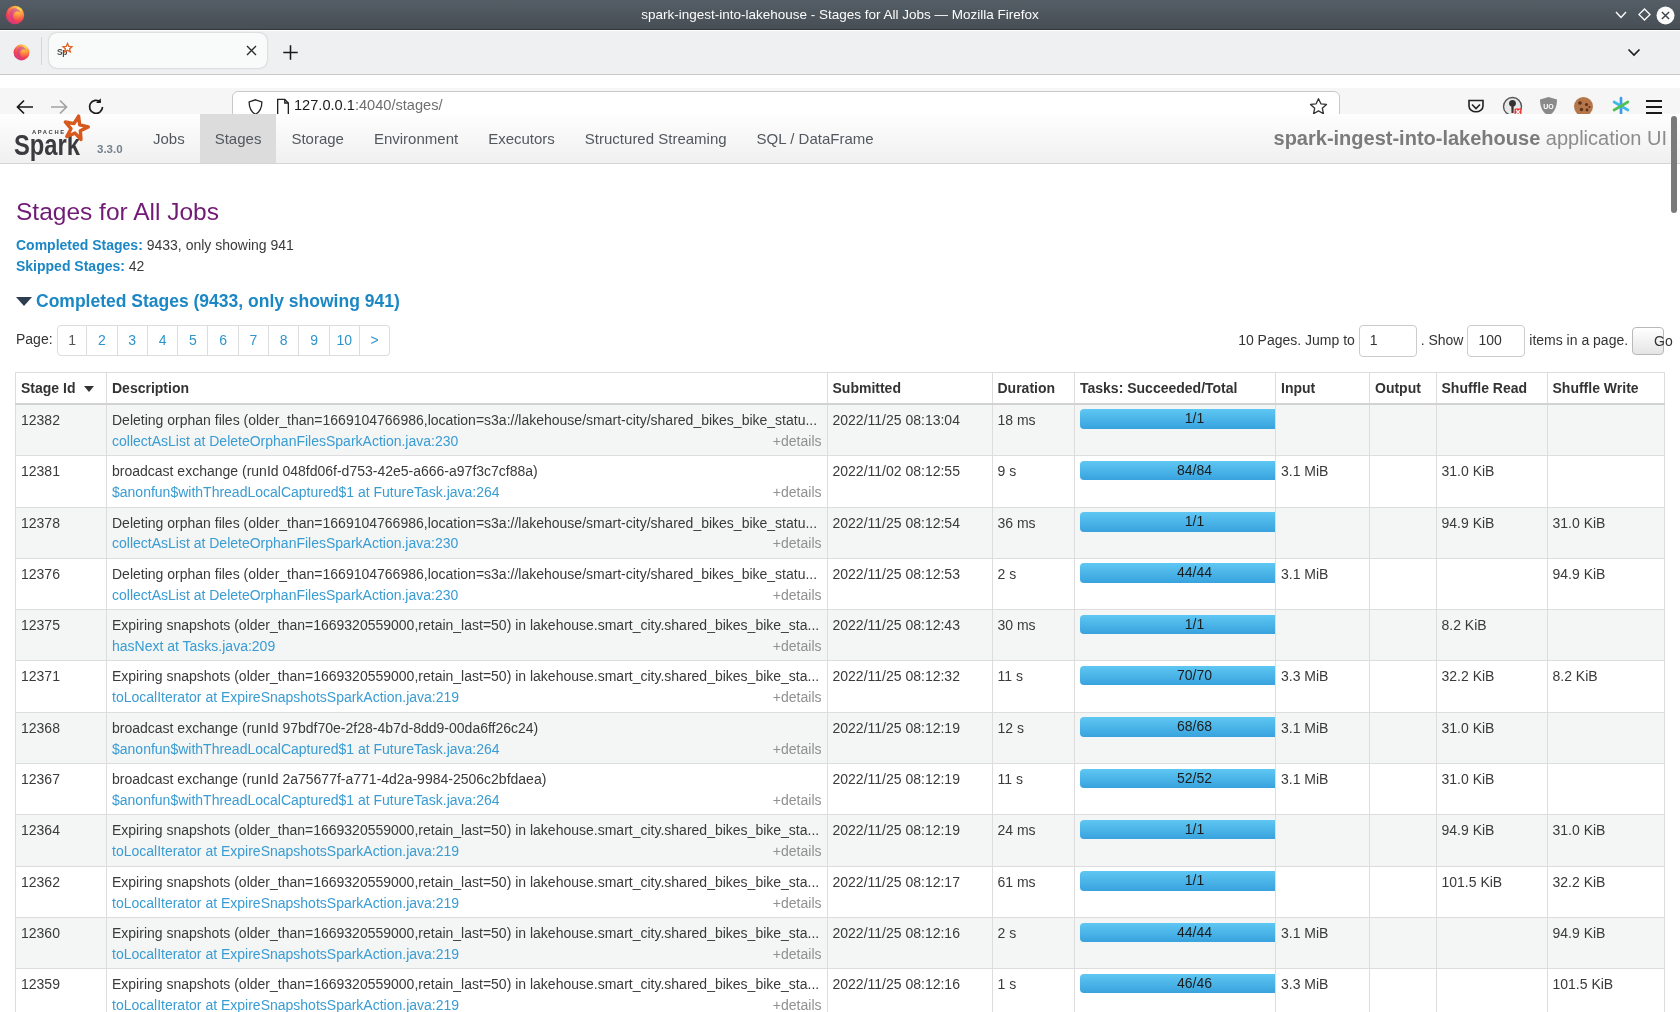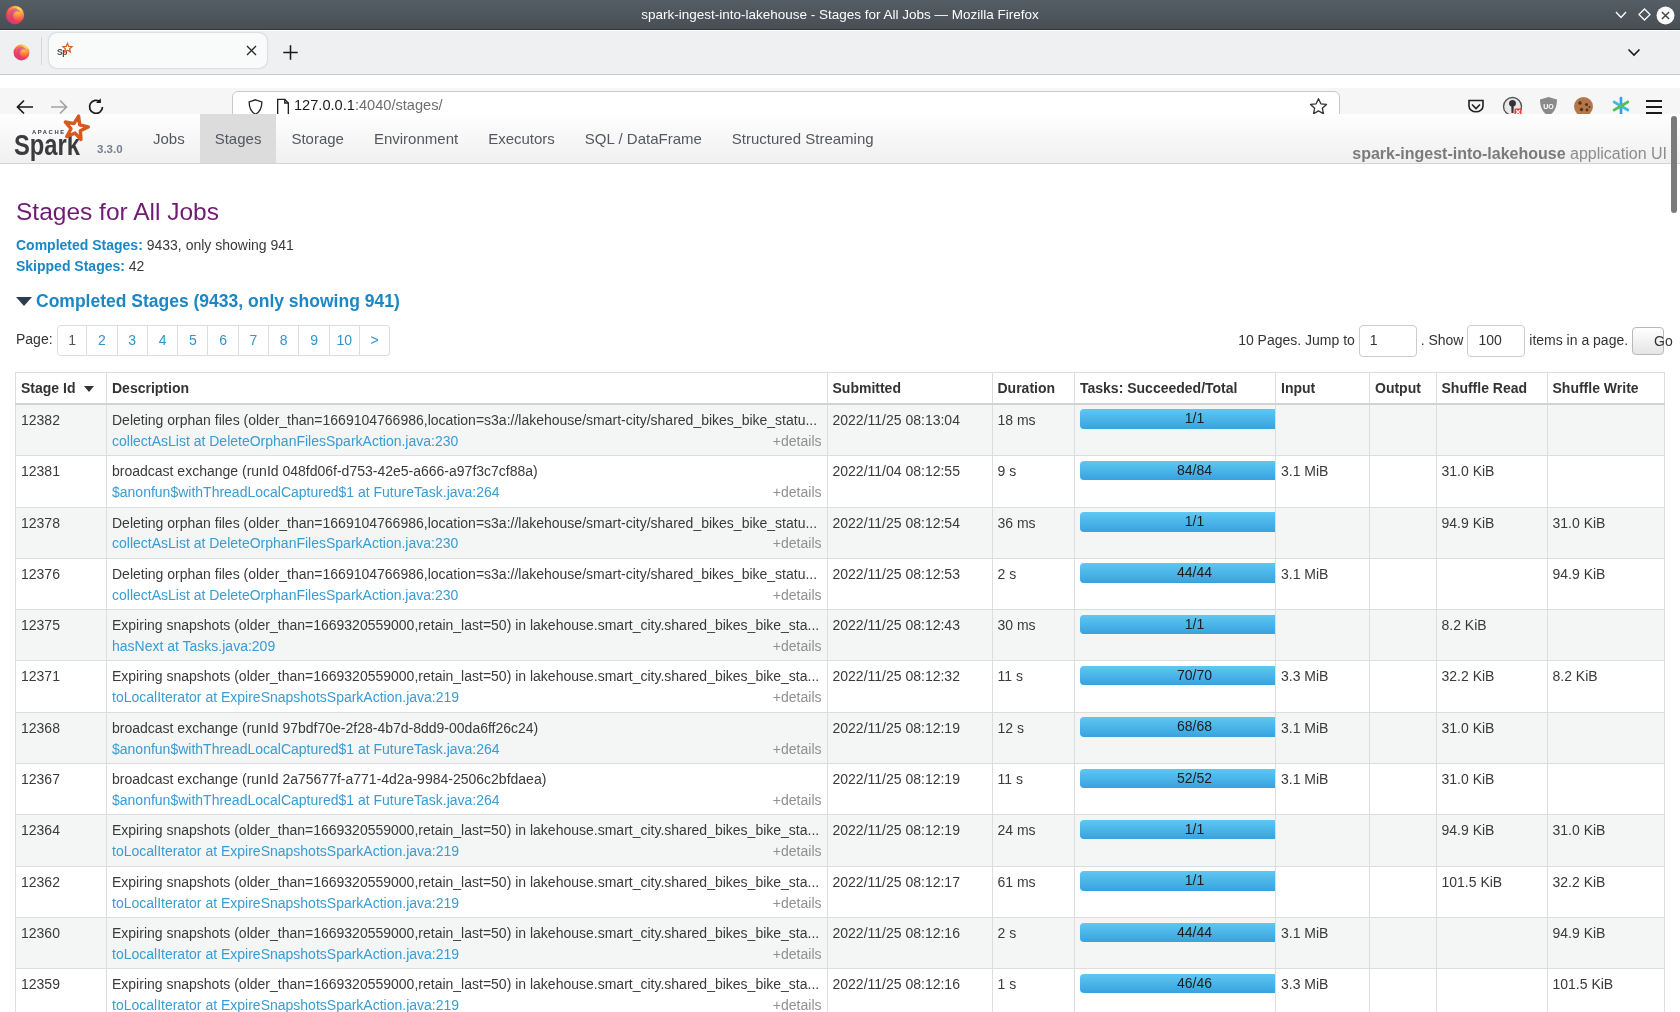--- a/index.html
+++ b/index.html
@@ -24,21 +24,21 @@
 .urlbar .utxt .dim { color:#6f6f6f; }
 
 
 .page { position:absolute; left:0; top:114px; width:1680px; height:898px; background:#fff; }
 .snav { position:absolute; left:0; top:0; width:1680px; height:50px;
   background:linear-gradient(#fefefe,#f0f0f0); border-bottom:1px solid #d4d4d4; }
 .snav .ver { position:absolute; left:97px; top:28.5px; font-size:11.5px; font-weight:bold; color:#76818f; }
 .snav ul { position:absolute; left:138px; top:0; height:49px; list-style:none; display:flex; }
 .snav li { height:49px; display:flex; align-items:center; padding:0 15px; font-size:15px; color:#53585e; }
 .snav li.active { background:#dcdcdc; }
-.appname { position:absolute; right:13px; top:0; height:49px; display:flex; align-items:flex-end; font-size:16px; color:#8c8c8c;margin-left:33px; }
+.appname { position:absolute; right:13px; top:0; height:49px; display:flex; align-items:center; font-size:20px; color:#8c8c8c;margin-left:33px; }
 .appname b { color:#7b7b7b; }
 
 h3.pgtitle { position:absolute; left:16px; top:82.5px; font-size:24.5px; line-height:1.2; font-weight:normal; color:#701a75; }
 .info { position:absolute; left:16px; top:121px; font-size:14px; color:#3a3a3a; line-height:21px; }
 .info .lbl { font-weight:bold; color:#1b87c4; }
 .collhead { position:absolute; left:16px; top:176.5px; font-size:17.5px; line-height:1.2; font-weight:bold; color:#1b87c4; }
 .collhead .arr { display:inline-block; width:0; height:0; border-left:8px solid transparent; border-right:8px solid transparent; border-top:9px solid #2c3e50; margin-right:4px; position:relative; top:-1px; }
 
 .pgrow { position:absolute; left:16px; top:210.5px; width:1648px; height:33px; font-size:14px; color:#333; }
 .pglabel { position:absolute; left:0; top:6px; }
@@ -192,22 +192,22 @@
       <text x="0" y="41" font-size="29.5" font-weight="bold" fill="#3b3b3f" font-family="Liberation Sans" textLength="66" lengthAdjust="spacingAndGlyphs">Spark</text>
       <path d="M64.6 2.1 L65.7 10.9 L74.3 12.9 L66.3 16.7 L67.0 25.5 L61.0 19.1 L52.8 22.5 L57.0 14.7 L51.3 8.0 L60.0 9.6 Z" fill="#fff" stroke="#d8591e" stroke-width="3.4" stroke-linejoin="round"></path>
     </svg>
     <div class="ver">3.3.0</div>
     <ul>
       <li>Jobs</li>
       <li class="active">Stages</li>
       <li>Storage</li>
       <li>Environment</li>
       <li>Executors</li>
+      <li>Structured Streaming</li>
       <li>SQL / DataFrame</li>
-      <li>Structured Streaming</li>
     </ul>
     <div class="appname"><b>spark-ingest-into-lakehouse</b>&nbsp;application UI</div>
   </div>
   <h3 class="pgtitle">Stages for All Jobs</h3>
   <div class="info">
     <div><span class="lbl">Completed Stages:</span> 9433, only showing 941</div>
     <div><span class="lbl">Skipped Stages:</span> 42</div>
   </div>
   <div class="collhead"><span class="arr"></span>Completed Stages (9433, only showing 941)</div>
   <div class="pgrow">
@@ -268,21 +268,21 @@
 <td></td>
 <td></td>
 <td></td>
 </tr>
 <tr>
 <td>12381</td>
 <td class="c-desc">
             <div class="d1">broadcast exchange (runId 048fd06f-d753-42e5-a666-a97f3c7cf88a)</div>
             <div class="d2"><span class="lnk">$anonfun$withThreadLocalCaptured$1 at FutureTask.java:264</span><span class="det">+details</span></div>
           </td>
-<td>2022/11/04 08:12:55</td>
+<td>2022/11/02 08:12:55</td>
 <td>9 s</td>
 <td class="c-bar">
             <div class="pbar">84/84</div>
           </td>
 <td>3.1 MiB</td>
 <td></td>
 <td>31.0 KiB</td>
 <td></td>
 </tr>
 <tr class="odd">

